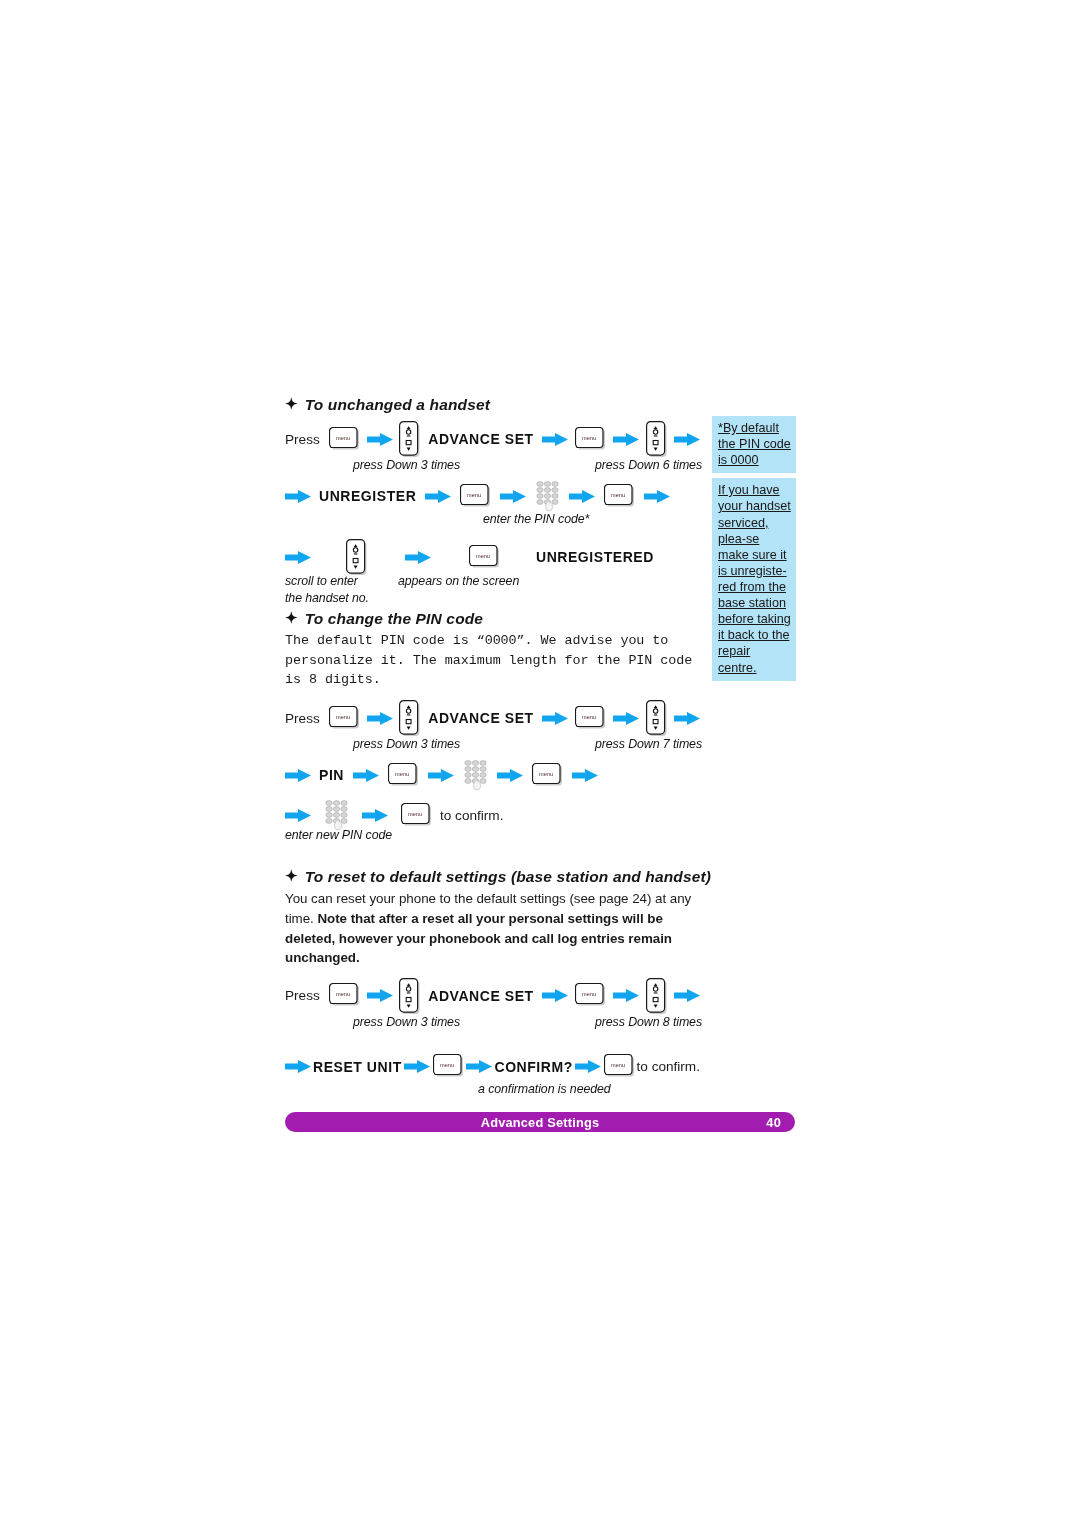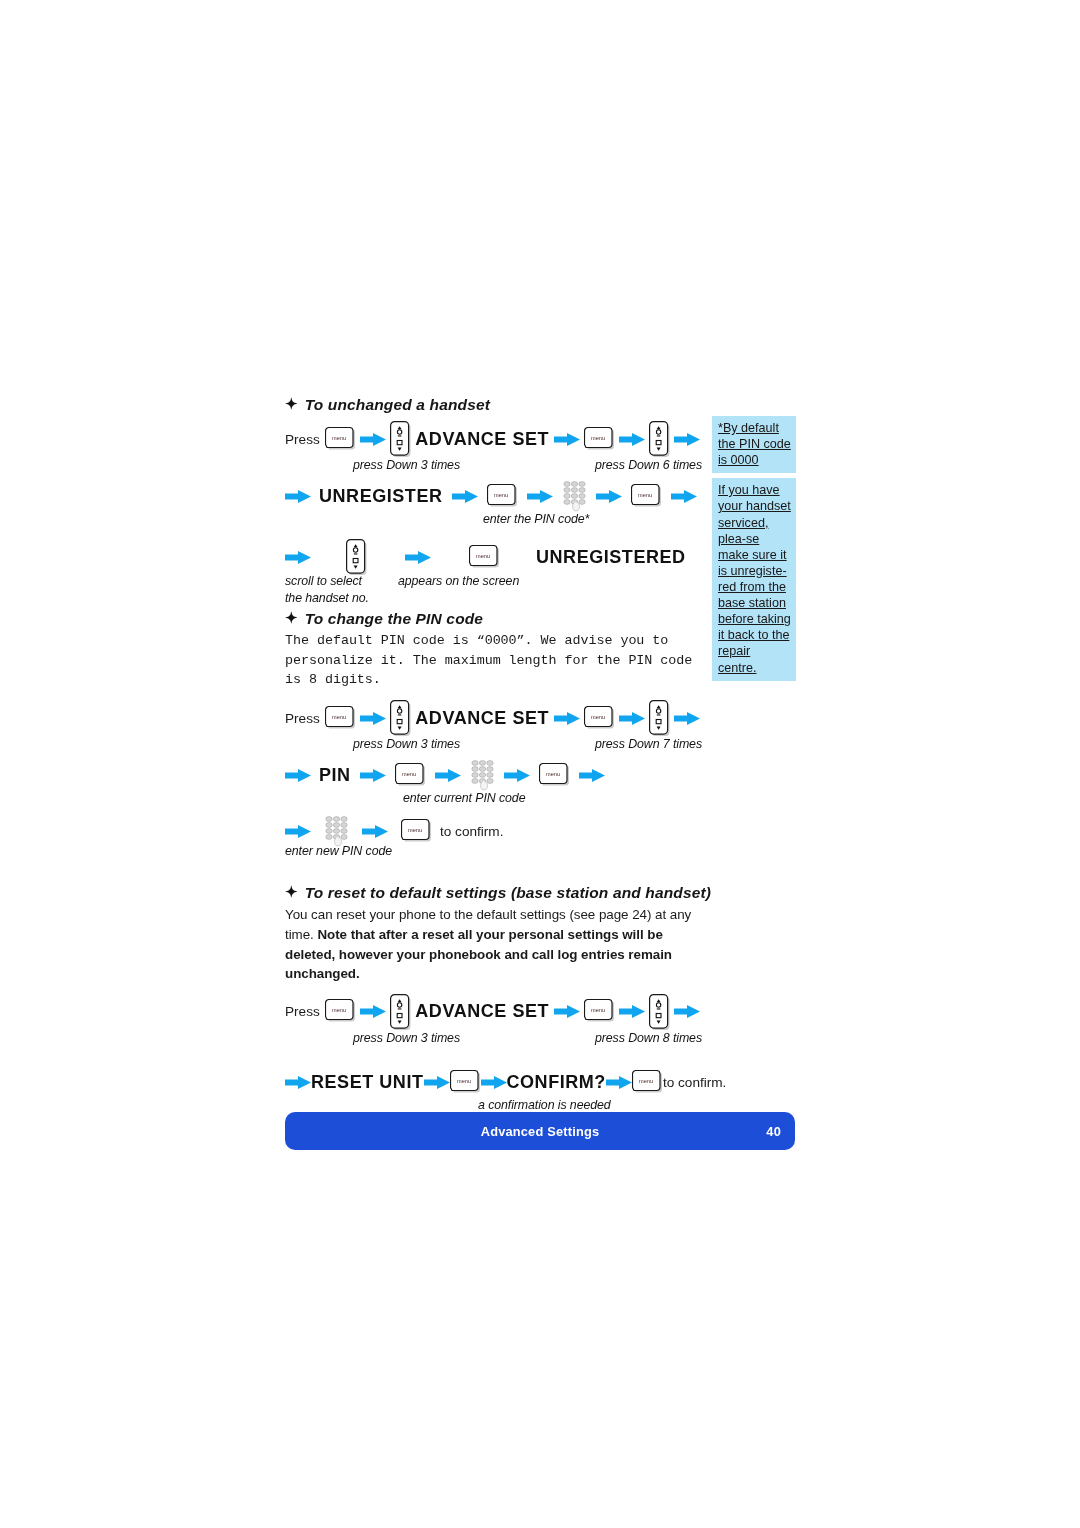--- a/index.html
+++ b/index.html
@@ -81,21 +81,21 @@
   .capt {
     position: absolute;
     font-style: italic;
     font-size: 12.4px;
     color: #141414;
     white-space: nowrap;
     letter-spacing: -0.1px;
   }
 
   .word {
-    font-size: 18px;
+    font-size: 14px;
     font-weight: bold;
     letter-spacing: 0.55px;
     color: #111;
     white-space: nowrap;
   }
   .plain {
     font-size: 13.6px;
     color: #1b1b1b;
     white-space: nowrap;
   }
@@ -143,22 +143,22 @@
     width: 84px;
   }
   .note.second { margin-top: 5px; }
 
   
   .footer {
     position: absolute;
     left: 285px;
     top: 1112px;
     width: 510px;
-    height: 38px;
-    background: #1d4ed8;
+    height: 20px;
+    background: #a21caf;
     border-radius: 10px;
     color: #ffffff;
     font-size: 12.8px;
     font-weight: bold;
     letter-spacing: 0.2px;
   }
   .footer .f-title {
     position: absolute;
     left: 0; right: 0;
     top: 50%;
@@ -327,21 +327,21 @@
         <span style="width:12px"></span>
         <svg class="menukey" viewBox="0 0 31 25">
           <path d="M4 22.5 L26.5 22.5 A3.5 3.5 0 0 0 30 19 L30 5.5 A3.5 3.5 0 0 0 26.5 2 L6 2 A3.5 3.5 0 0 0 2.5 5.5 L2.5 19.5 Z" fill="#cccccc"></path>
           <path d="M2 20.5 L24.5 20.5 A3.5 3.5 0 0 0 28 17 L28 3.5 A3.5 3.5 0 0 0 24.5 0.5 L4 0.5 A3.5 3.5 0 0 0 0.5 4 L0.5 17.5 Z" fill="#ffffff" stroke="#1a1a1a" stroke-width="1.2"></path>
           <text x="14" y="13" font-family="'Liberation Sans',sans-serif" font-size="5.6" fill="#4a2a2a" text-anchor="middle">menu</text>
         </svg>
         <span style="width:10px"></span>
         <span class="word">UNREGISTERED</span>
       </div>
       <div class="capt-row" style="height:32px;">
-        <span class="capt" style="left:0px; top:-2px;">scroll to select</span>
+        <span class="capt" style="left:0px; top:-2px;">scroll to enter</span>
         <span class="capt" style="left:0px; top:15px;">the handset no.</span>
         <span class="capt" style="left:113px; top:-2px;">appears on the screen</span>
       </div>
     </div>
 
     <div style="margin-top:2px;">
       <div class="sec-head">
         <span class="bullet">✦</span>
         <span>To change the PIN code</span>
       </div>
@@ -454,23 +454,20 @@
         <span style="width:9px"></span>
         <svg class="menukey" viewBox="0 0 31 25">
           <path d="M4 22.5 L26.5 22.5 A3.5 3.5 0 0 0 30 19 L30 5.5 A3.5 3.5 0 0 0 26.5 2 L6 2 A3.5 3.5 0 0 0 2.5 5.5 L2.5 19.5 Z" fill="#cccccc"></path>
           <path d="M2 20.5 L24.5 20.5 A3.5 3.5 0 0 0 28 17 L28 3.5 A3.5 3.5 0 0 0 24.5 0.5 L4 0.5 A3.5 3.5 0 0 0 0.5 4 L0.5 17.5 Z" fill="#ffffff" stroke="#1a1a1a" stroke-width="1.2"></path>
           <text x="14" y="13" font-family="'Liberation Sans',sans-serif" font-size="5.6" fill="#4a2a2a" text-anchor="middle">menu</text>
         </svg>
         <span style="width:9px"></span>
         <svg class="arrow" viewBox="0 0 26 13">
           <path d="M0 3.6 L13 3.6 L13 0 L26 6.5 L13 13 L13 9.4 L0 9.4 Z" fill="#10a5ee"></path>
         </svg>
-      </div>
-      <div class="capt-row">
-        <span class="capt" style="left:118px; top:-2px;">enter current PIN code</span>
       </div>
 
       <div class="row" style="margin-top:5px; height:34px;">
         <svg class="arrow" viewBox="0 0 26 13">
           <path d="M0 3.6 L13 3.6 L13 0 L26 6.5 L13 13 L13 9.4 L0 9.4 Z" fill="#10a5ee"></path>
         </svg>
         <span style="width:13px"></span>
         <svg class="keypad" viewBox="0 0 25 32">
           <g fill="#d6d6d6" stroke="#9a9a9a" stroke-width="0.5">
             <ellipse cx="5" cy="4" rx="3.2" ry="2.4"></ellipse>

